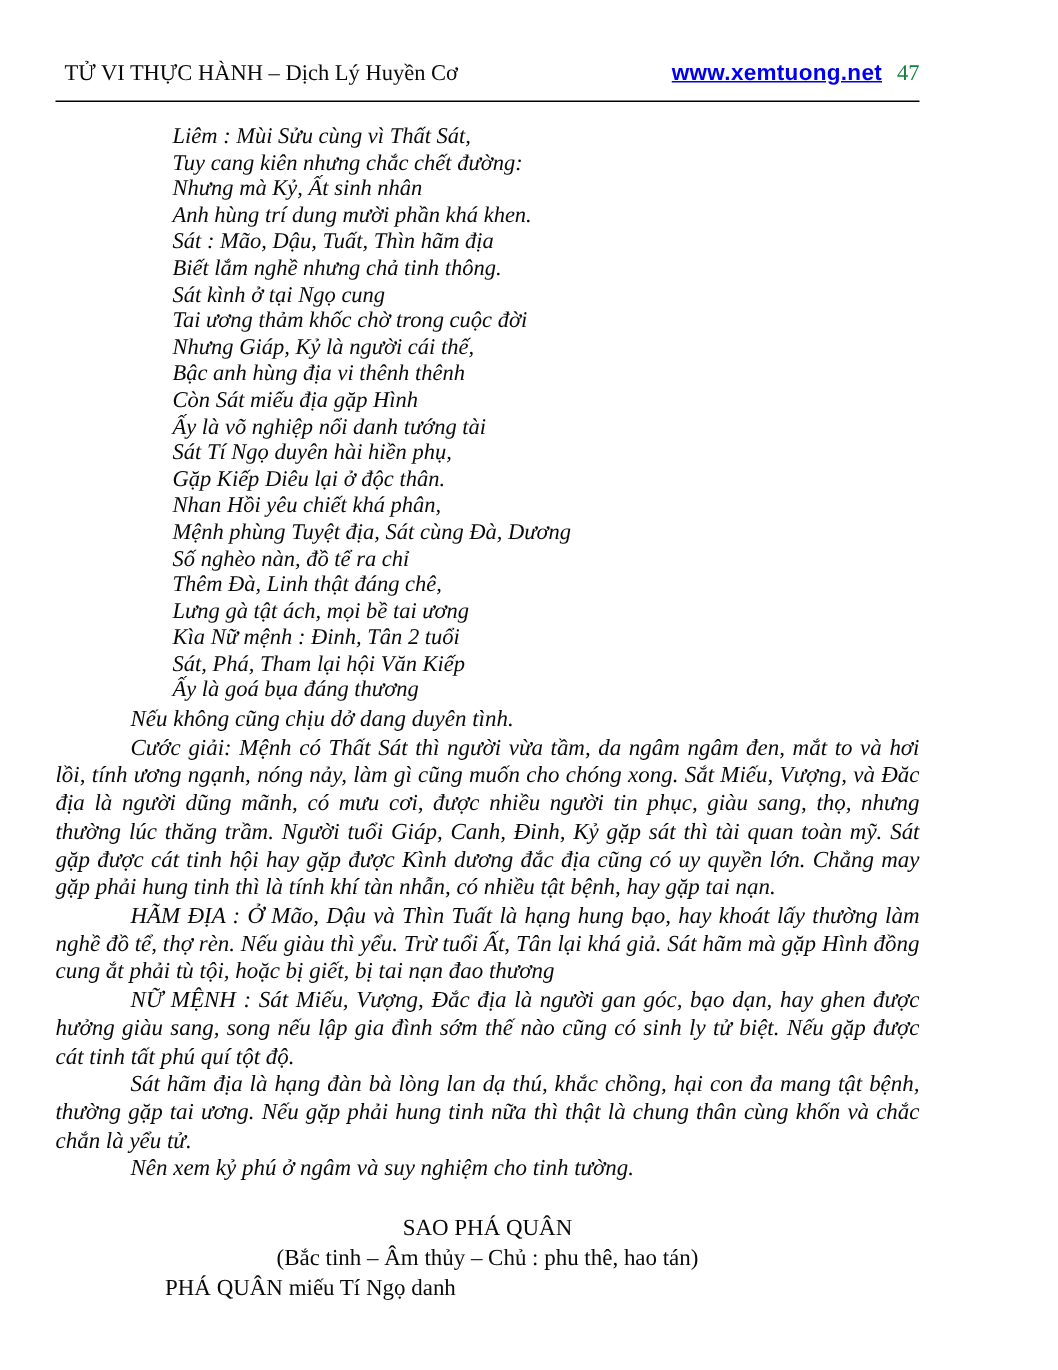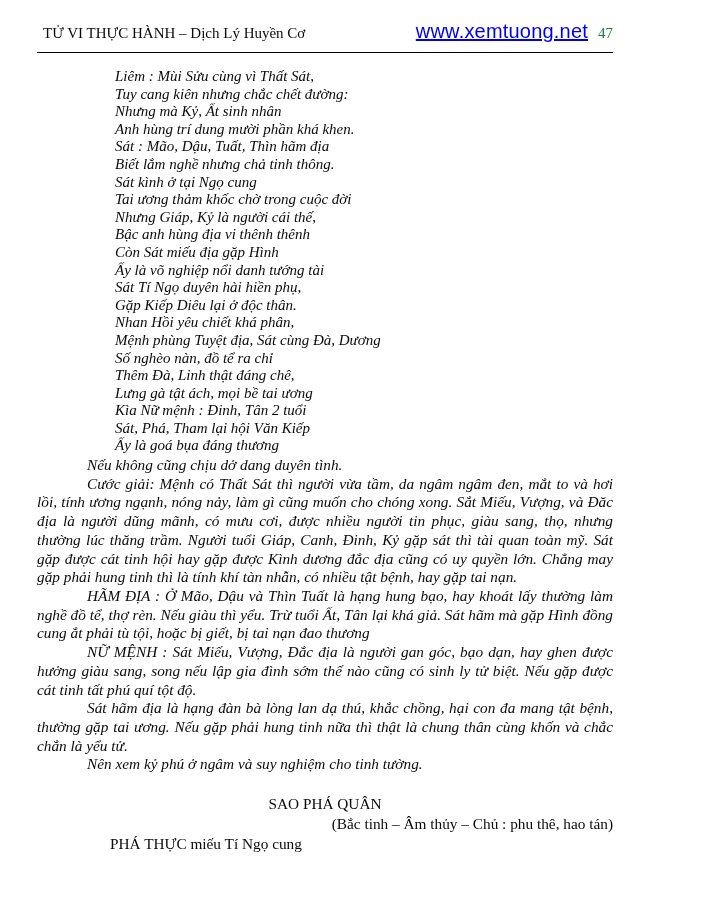--- a/index.html
+++ b/index.html
@@ -6,35 +6,35 @@
   body {
     width: 705px; height: 913px;
     background: #ffffff;
     color: #0a0a0a;
     font-family: "Liberation Serif", serif;
     overflow: hidden;
   }
   .page {
     box-sizing: border-box;
     width: 646px; height: 913px;
-    padding: 20px 33px 0 37px;
+    padding: 40px 33px 0 37px;
   }
   .header {
     display: flex;
     justify-content: space-between;
     align-items: baseline;
     font-size: 15px;
     padding-left: 6px;
   }
   .header-title { white-space: nowrap; }
   .header-right { display: flex; align-items: baseline; gap: 10px; }
   .header-link {
     font-family: "Liberation Sans", sans-serif;
-    font-weight: normal;
-    font-size: 20px;
+    font-weight: bold;
+    font-size: 15px;
     color: #0000ee;
     text-decoration: underline;
     letter-spacing: 0.2px;
     cursor: pointer;
   }
   .header-page-number { font-size: 15px; color: #15803d; }
   .header-rule {
     border-bottom: 1.6px solid #000000;
     margin-top: 9px;
   }
@@ -49,21 +49,21 @@
   .body-text p {
     margin: 0;
     text-indent: 50px;
     text-align: justify;
     font-size: 15.3px;
     line-height: 18.7px;
     font-style: italic;
   }
   .section { margin-top: 20px; font-size: 15.3px; line-height: 20px; }
   .section-title { text-align: center; }
-  .section-subtitle { text-align: right; }
+  .section-subtitle { text-align: center; }
   .section-opening { margin-left: 73px; }
 </style>
 </head>
 <body>
 
 <div class="page">
 
   <div class="header">
     <span class="header-title">TỬ VI THỰC HÀNH – Dịch Lý Huyền Cơ</span>
     <span class="header-right">
@@ -103,16 +103,16 @@
     <p>Cước giải: Mệnh có Thất Sát thì người vừa tầm, da ngâm ngâm đen, mắt to và hơi lồi, tính ương ngạnh, nóng nảy, làm gì cũng muốn cho chóng xong. Sắt Miếu, Vượng, và Đăc địa là người dũng mãnh, có mưu cơi, được nhiều người tin phục, giàu sang, thọ, nhưng thường lúc thăng trầm. Người tuổi Giáp, Canh, Đinh, Kỷ gặp sát thì tài quan toàn mỹ. Sát gặp được cát tinh hội hay gặp được Kình dương đắc địa cũng có uy quyền lớn. Chẳng may gặp phải hung tinh thì là tính khí tàn nhẫn, có nhiều tật bệnh, hay gặp tai nạn.</p>
     <p>HÃM ĐỊA : Ở Mão, Dậu và Thìn Tuất là hạng hung bạo, hay khoát lấy thường làm nghề đồ tể, thợ rèn. Nếu giàu thì yểu. Trừ tuổi Ất, Tân lại khá giả. Sát hãm mà gặp Hình đồng cung ắt phải tù tội, hoặc bị giết, bị tai nạn đao thương</p>
     <p>NỮ MỆNH : Sát Miếu, Vượng, Đắc địa là người gan góc, bạo dạn, hay ghen được hưởng giàu sang, song nếu lập gia đình sớm thế nào cũng có sinh ly tử biệt. Nếu gặp được cát tinh tất phú quí tột độ.</p>
     <p>Sát hãm địa là hạng đàn bà lòng lan dạ thú, khắc chồng, hại con đa mang tật bệnh, thường gặp tai ương. Nếu gặp phải hung tinh nữa thì thật là chung thân cùng khốn và chắc chắn là yểu tử.</p>
     <p>Nên xem kỷ phú ở ngâm và suy nghiệm cho tinh tường.</p>
   </div>
 
   <div class="section">
     <div class="section-title">SAO PHÁ QUÂN</div>
     <div class="section-subtitle">(Bắc tinh – Âm thủy – Chủ : phu thê, hao tán)</div>
-    <div class="section-opening">PHÁ THỰC miếu Tí Ngọ cung</div>
+    <div class="section-opening">PHÁ QUÂN miếu Tí Ngọ danh</div>
   </div>
 
 </div>
 
 </body></html>

